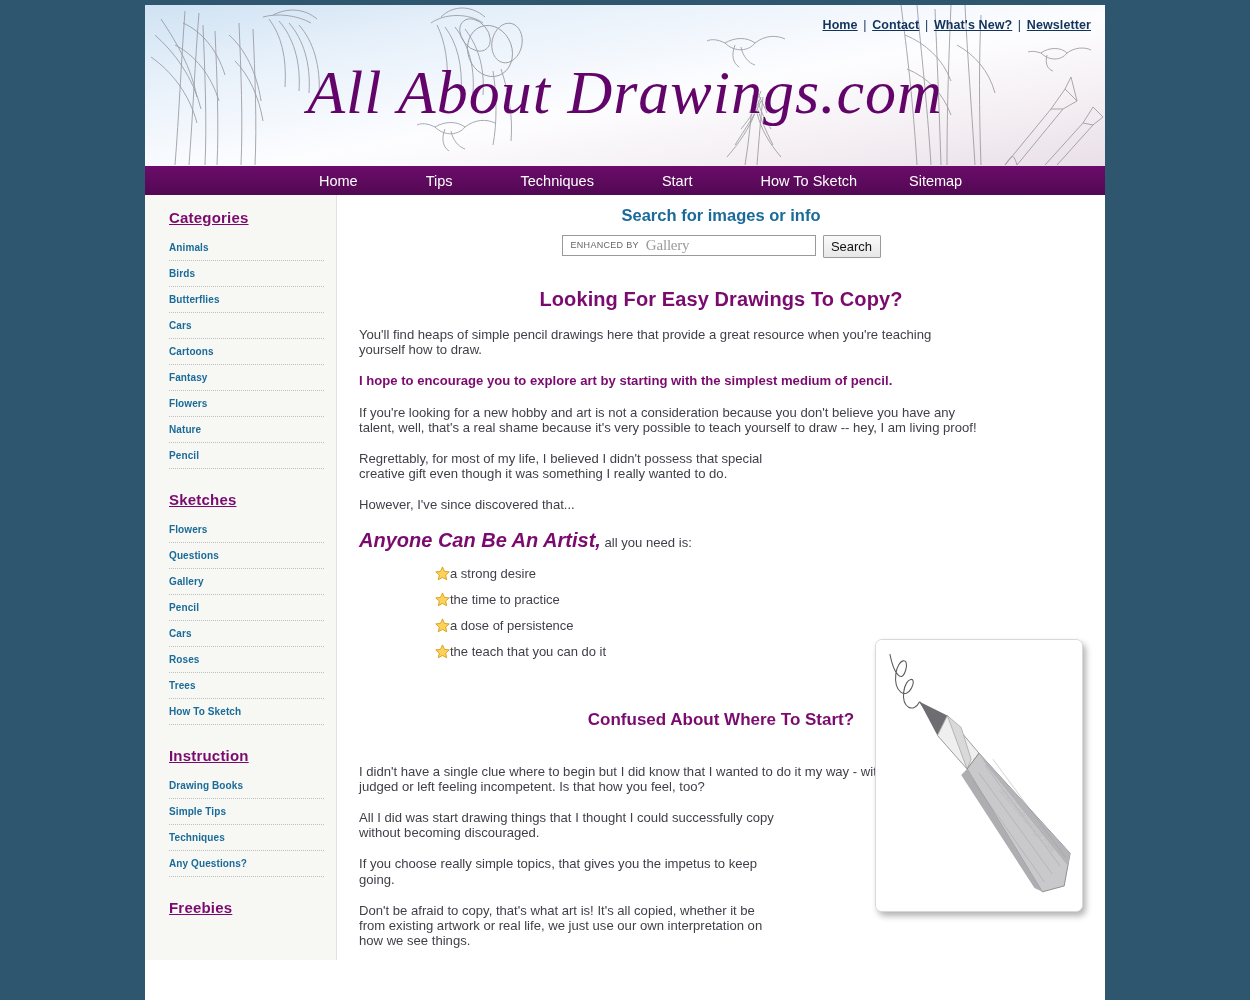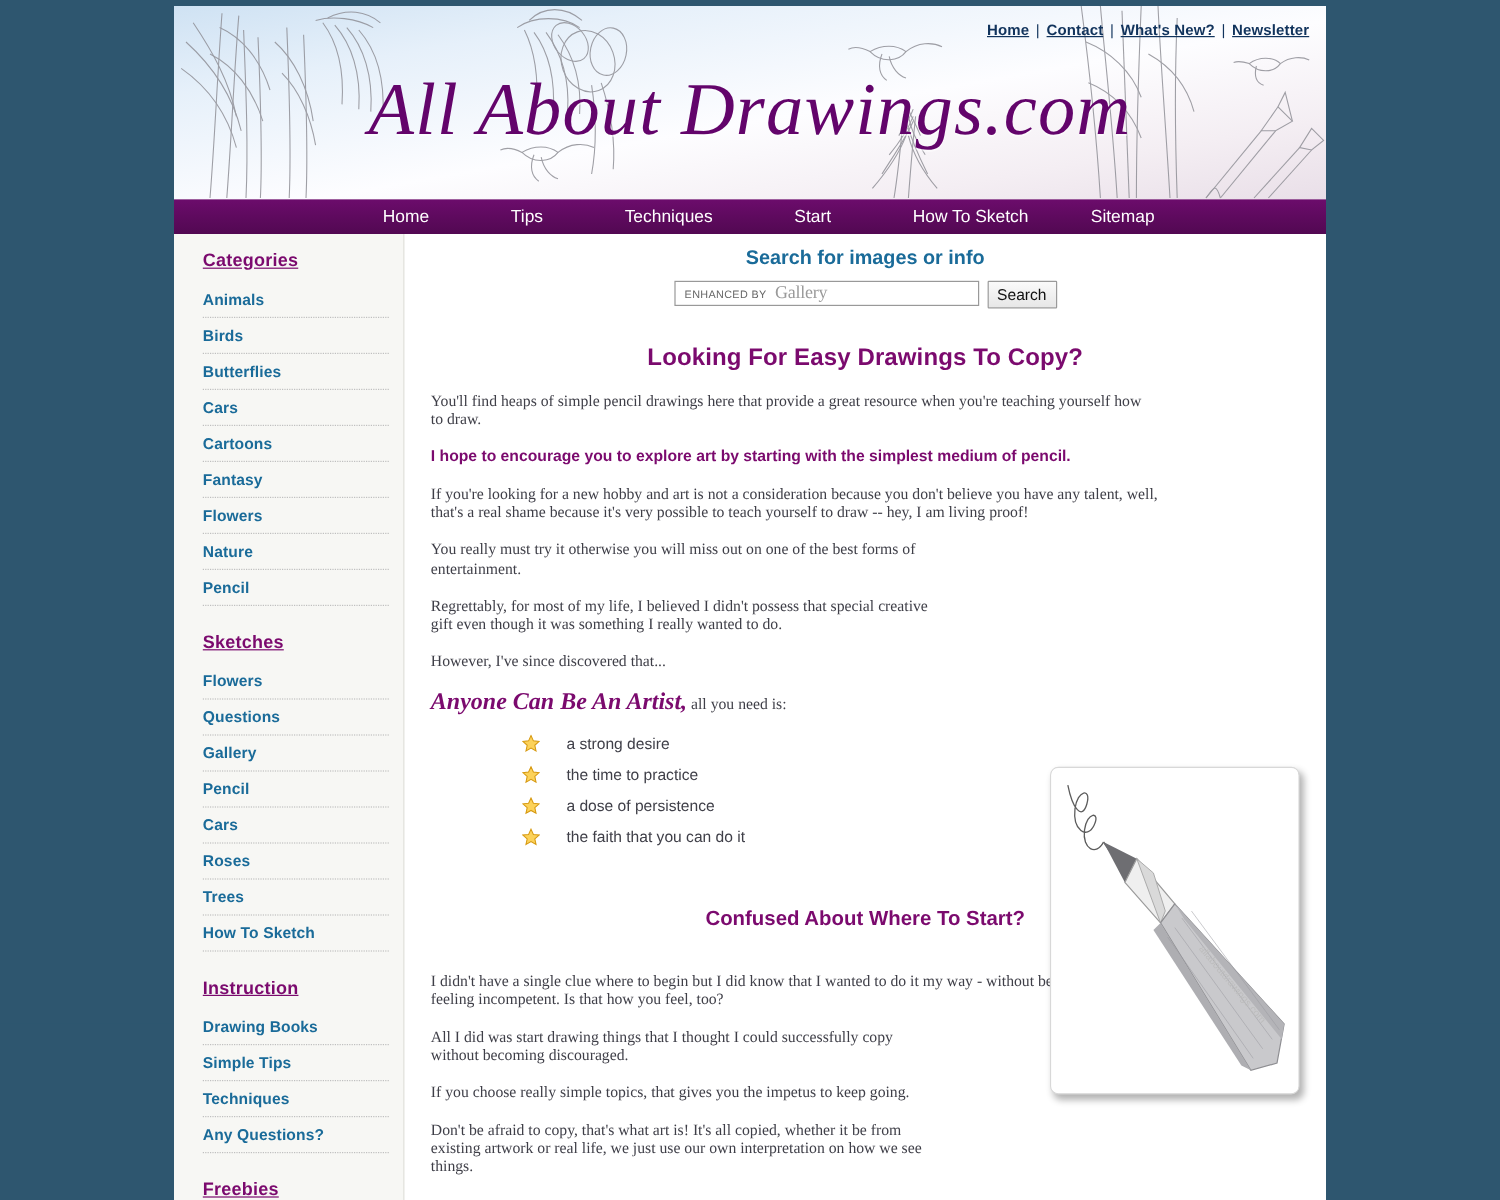--- a/index.html
+++ b/index.html
@@ -78,21 +78,21 @@
   .navgroup { padding: 0 12px 0 24px; }
   .grouphead {
     font-size: 15px; font-weight: bold;
     color: #7b0a6e;
     text-decoration: underline;
     padding: 8px 0 9px 0;
     letter-spacing: .2px;
   }
   .navitem {
     display: block;
-    font-size: 13px; font-weight: bold;
+    font-size: 10px; font-weight: bold;
     color: #1a6b99;
     text-decoration: none;
     padding: 7px 0 7px 0;
     border-bottom: 1px dotted #bfbfbf;
     letter-spacing: .1px;
   }
   .navitem:last-child { }
   .groupgap { height: 14px; }
 
   
@@ -145,33 +145,32 @@
     text-align: center;
     color: #7b0a6e;
     font-size: 17px;
     margin: 40px 0 34px 0;
   }
   p.body {
     font-size: 13.1px;
     line-height: 1.16;
     color: #3f3f48;
     margin: 0 0 12px 0;
-    font-family: Liberation Serif, serif;
   }
   p.emph {
     font-size: 13.1px; font-weight: bold; color: #7b0a6e;
     margin: 0 0 12px 0; line-height: 1.2;
   }
   .inline-em { color:#7b0a6e; font-weight: bold; font-style: italic; font-size: 20px; }
 
   ul.starlist { list-style: none; margin: 14px 0 0 0; padding: 0 0 0 76px; }
   ul.starlist li {
     font-size: 13px; color: #3f3f48;
     padding: 0 0 11px 0;
-    display: flex; align-items: center; gap: 22px;
+    display: flex; align-items: center; 
   }
   .star { width: 15px; height: 15px; flex: 0 0 15px; display: block; }
 
   
   .imgcard {
     position: absolute;
     background: #ffffff;
     border: 1px solid #d8d8d8;
     border-radius: 7px;
     box-shadow: 3px 4px 6px rgba(0,0,0,.30);
@@ -355,21 +354,20 @@
           </div>
           <button id="searchbtn">Search</button>
         </div>
       </div>
 
       <h1 class="pagehead">Looking For Easy Drawings To Copy?</h1>
 
       <p class="body" style="width:600px">You'll find heaps of simple pencil drawings here that provide a great resource when you're teaching yourself how to draw.</p>
       <p class="emph" style="width:600px;margin-top:16px">I hope to encourage you to explore art by starting with the simplest medium of pencil.</p>
       <p class="body" style="width:625px;margin-top:16px">If you're looking for a new hobby and art is not a consideration because you don't believe you have any talent, well, that's a real shame because it's very possible to teach yourself to draw -- hey, I am living proof!</p>
-      <p class="body" style="width:410px;margin-top:16px">You really must try it otherwise you will miss out on one of the best forms of entertainment.</p>
       <p class="body" style="width:415px;margin-top:16px">Regrettably, for most of my life, I believed I didn't possess that special creative gift even though it was something I really wanted to do.</p>
       <p class="body" style="width:415px;margin-top:16px">However, I've since discovered that...</p>
       <p class="body" style="width:415px;margin-top:16px"><span class="inline-em">Anyone Can Be An Artist,</span><span> all you need is:</span></p>
 
       <ul class="starlist">
         <li>
           <svg class="star" viewBox="0 0 24 24">
                 <polygon points="12,1.5 15.2,8.6 22.8,9.4 17.1,14.5 18.7,22 12,18.2 5.3,22 6.9,14.5 1.2,9.4 8.8,8.6" fill="#fcd25a" stroke="#d79a12" stroke-width="1.4"></polygon>
               </svg>
           <span>a strong desire</span>
@@ -383,21 +381,21 @@
         <li>
           <svg class="star" viewBox="0 0 24 24">
                 <polygon points="12,1.5 15.2,8.6 22.8,9.4 17.1,14.5 18.7,22 12,18.2 5.3,22 6.9,14.5 1.2,9.4 8.8,8.6" fill="#fcd25a" stroke="#d79a12" stroke-width="1.4"></polygon>
               </svg>
           <span>a dose of persistence</span>
         </li>
         <li>
           <svg class="star" viewBox="0 0 24 24">
                 <polygon points="12,1.5 15.2,8.6 22.8,9.4 17.1,14.5 18.7,22 12,18.2 5.3,22 6.9,14.5 1.2,9.4 8.8,8.6" fill="#fcd25a" stroke="#d79a12" stroke-width="1.4"></polygon>
               </svg>
-          <span>the faith that you can do it</span>
+          <span>the teach that you can do it</span>
         </li>
       </ul>
 
       <h2 class="sechead">Confused About Where To Start?</h2>
 
       <p class="body" style="width:615px">I didn't have a single clue where to begin but I did know that I wanted to do it my way - without being judged or left feeling incompetent. Is that how you feel, too?</p>
       <p class="body" style="width:415px;margin-top:16px">All I did was start drawing things that I thought I could successfully copy without becoming discouraged.</p>
       <p class="body" style="width:415px;margin-top:16px">If you choose really simple topics, that gives you the impetus to keep going.</p>
       <p class="body" style="width:420px;margin-top:16px">Don't be afraid to copy, that's what art is! It's all copied, whether it be from existing artwork or real life, we just use our own interpretation on how we see things.</p>
 

